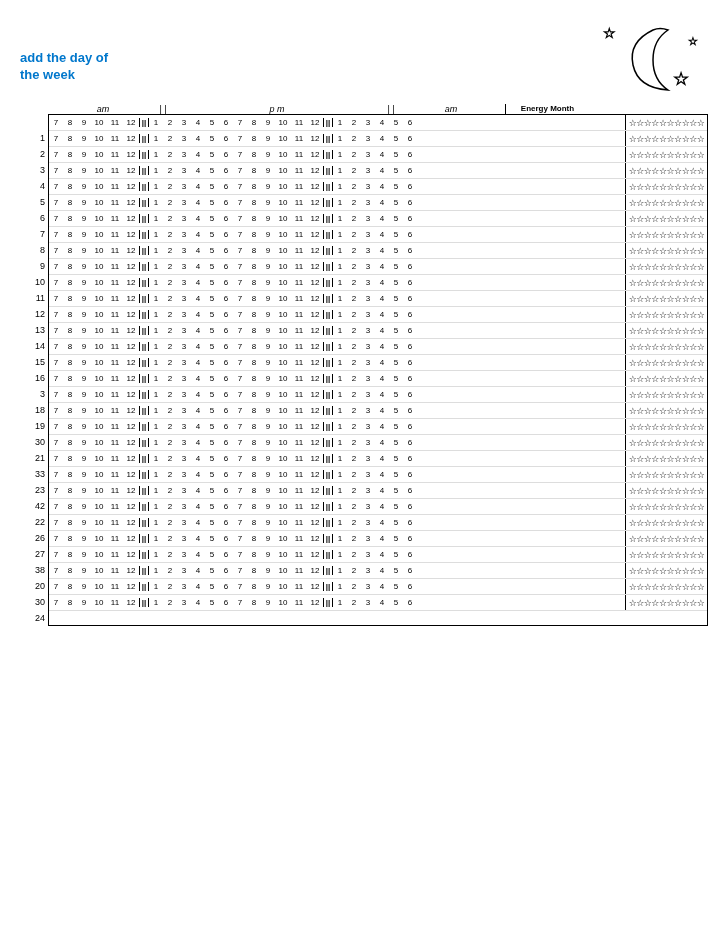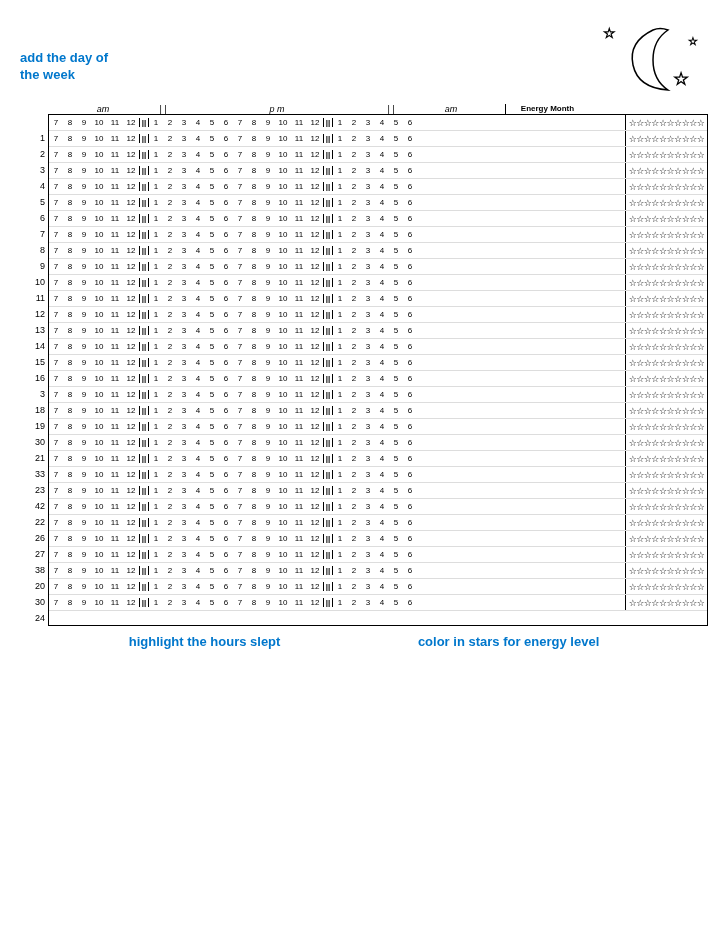--- a/index.html
+++ b/index.html
@@ -1128,20 +1128,14 @@
               <div style="width: 14px; flex-shrink: 0; font-size: 8px; display: flex; align-items: center; justify-content: center; color: rgb(0, 0, 0);">6</div>
             </div>
             <div style="width: 82px; flex-shrink: 0; border-left: 1px solid rgb(0, 0, 0); display: flex; align-items: center; justify-content: center; font-size: 9px; letter-spacing: -0.5px; overflow: hidden;">☆☆☆☆☆☆☆☆☆☆</div>
           </div>
         </div>
 
     </div>
 
   </div>
 
-  <div style="display:flex; justify-content:space-around; margin-top:8px; padding: 0 40px;">
-    <div class="highlight-label">highlight the hours slept</div>
-    <div class="stars-label" style="text-align:center;">
-      <span>color in stars for energy level</span>
-    </div>
-  </div>
 
 </div>
 
 </body></html>

